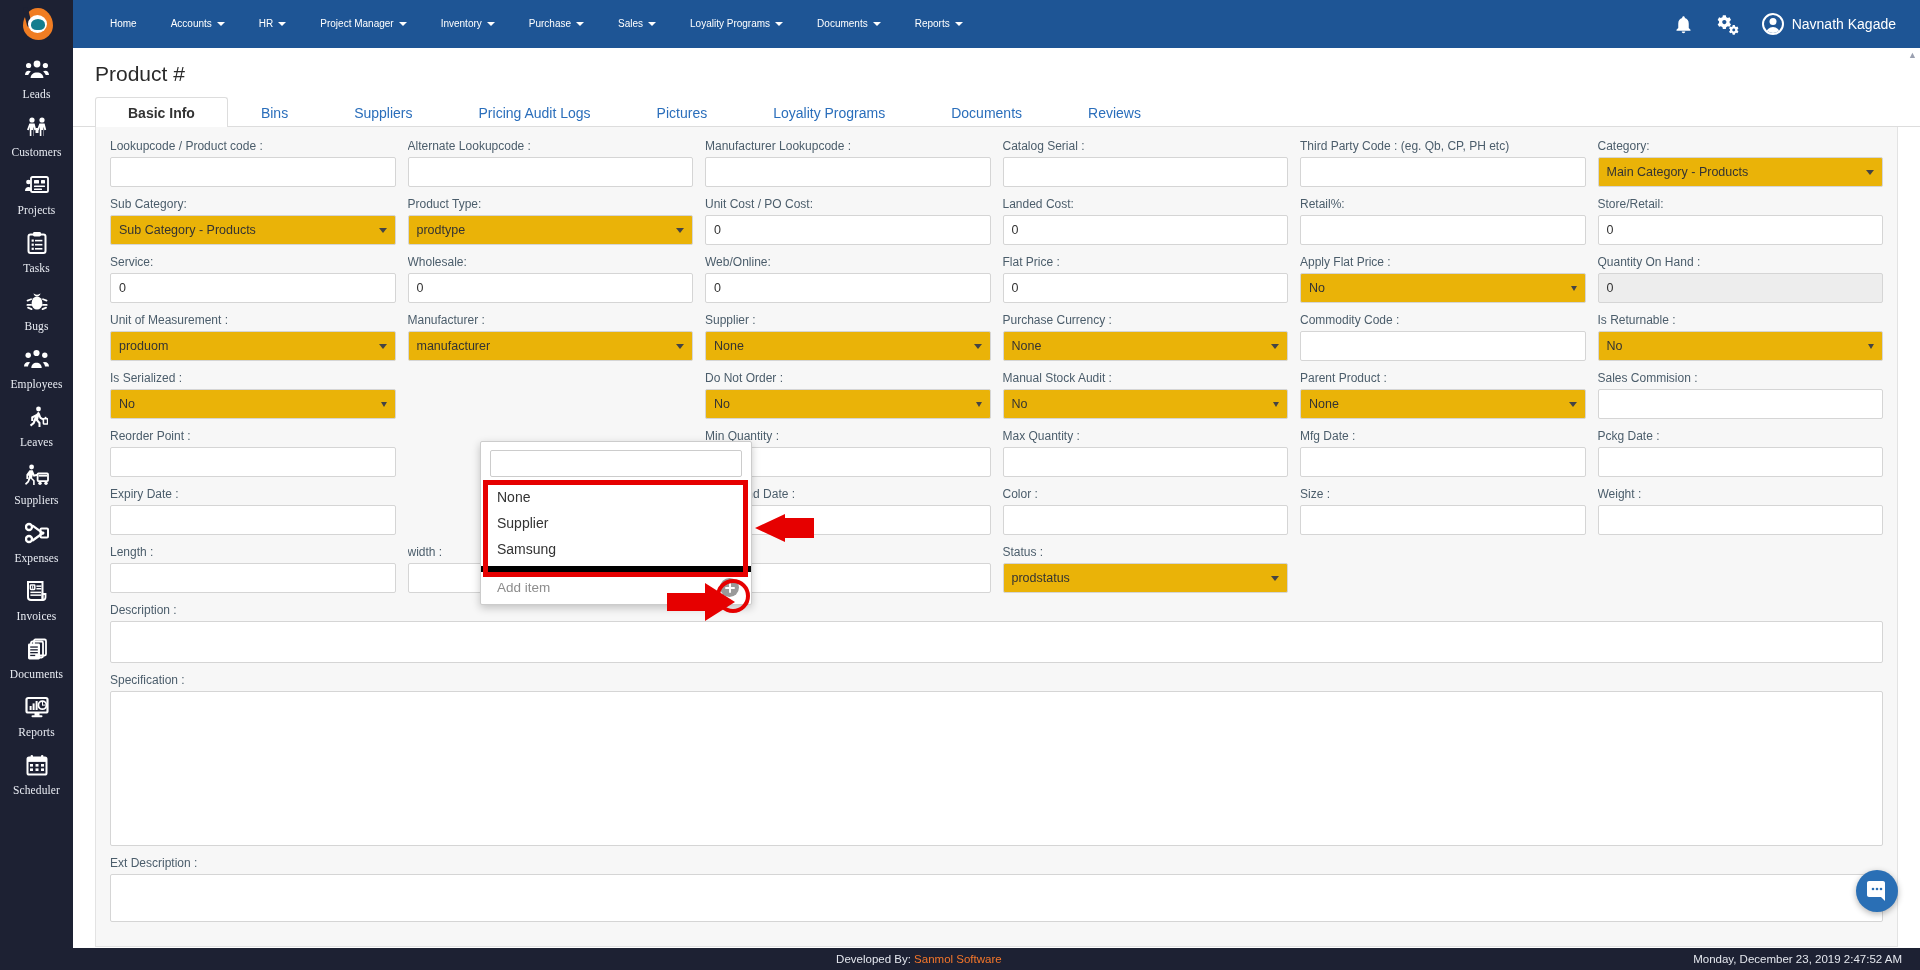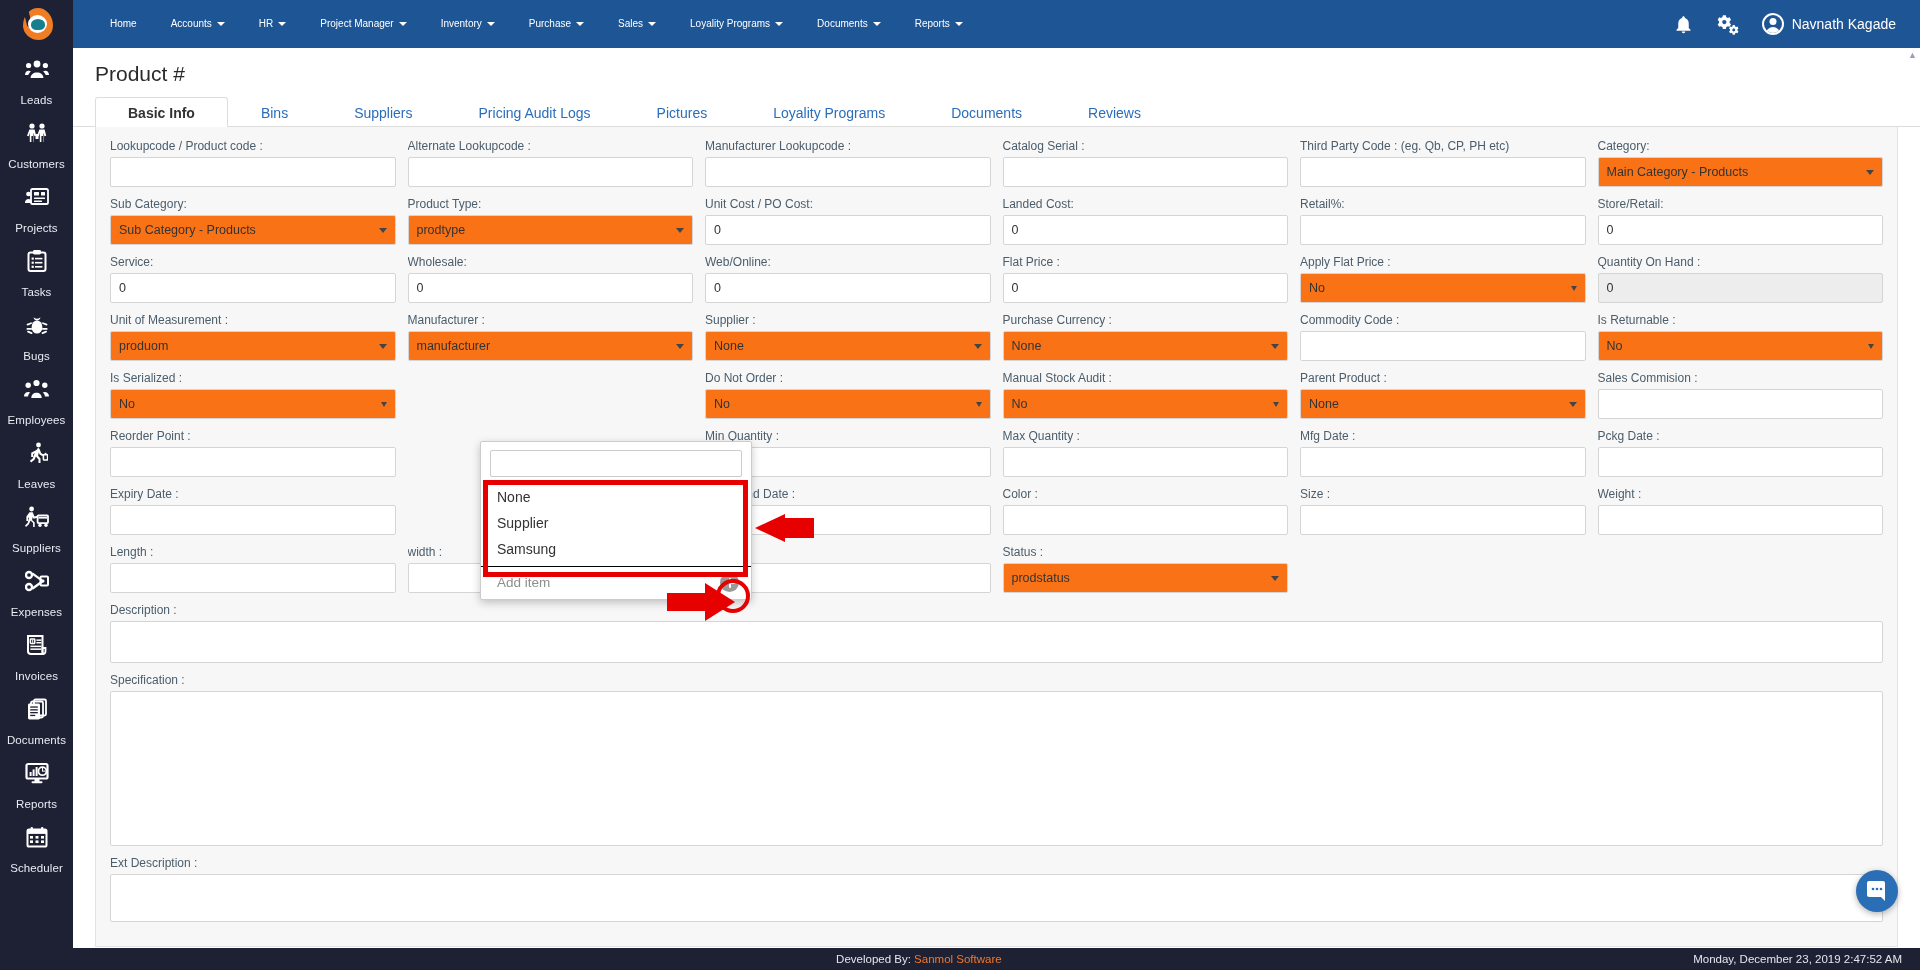--- a/index.html
+++ b/index.html
@@ -43,22 +43,23 @@
   .rail-item {
     width: 73px; padding: 7px 0 6px; text-align: center; cursor: pointer;
     user-select: none;
   }
   .rail-ico {
     display: block; height: 25px; line-height: 25px; color: #fff;
     font-size: 19px;
   }
   .rail-ico svg { display: inline-block; vertical-align: middle; }
   .rail-lbl {
-    display: block; color: #e9ecf3; font-size: 11.5px; margin-top: 14px;
+    display: block; color: #e9ecf3; font-size: 11.5px; margin-top: 8px;
     letter-spacing: .1px;
+    font-family: Liberation Serif, serif;
   }
 
   
   #topnav {
     position: absolute; left: 73px; top: 0; right: 0; height: 48px;
     background: #1e5595; display: flex; align-items: center; z-index: 30;
   }
   .nav-items { display: flex; align-items: center; padding-left: 20px; flex: 1; }
   .nav-item {
     color: #fff; font-size: 10px; padding: 0 17px; height: 48px; line-height: 48px;
@@ -125,21 +126,21 @@
     font-size: 12px; color: #4b5d6b; margin-bottom: 4px; white-space: nowrap;
     overflow: hidden; text-overflow: ellipsis;
   }
   .inp {
     width: 100%; height: 30px; background: #fff; border: 1px solid #d5d5d5;
     border-radius: 2px; padding: 0 8px; font-size: 12.5px; color: #333;
     font-family: "Liberation Sans", sans-serif;
   }
   .inp.readonly { background: #ededed; }
   .sel {
-    position: relative; width: 100%; height: 30px; background: #f97316;
+    position: relative; width: 100%; height: 30px; background: #eab308;
     border: 1px solid #d5d5d5; border-radius: 2px;
     display: flex; align-items: center; padding: 0 24px 0 8px;
     font-size: 12.5px; color: #333; cursor: pointer; overflow: hidden;
     white-space: nowrap;
   }
   .sel .arr {
     position: absolute; right: 8px; top: 50%; margin-top: -2px;
     width: 0; height: 0; border-left: 4px solid transparent;
     border-right: 4px solid transparent; border-top: 5px solid #444;
   }
@@ -162,21 +163,21 @@
   #mfr-dd .dd-search-wrap { padding: 8px 9px 5px; }
   #mfr-dd .dd-search {
     width: 100%; height: 27px; border: 1px solid #ccc; border-radius: 2px;
     padding: 0 7px; font-size: 12.5px; font-family: "Liberation Sans", sans-serif;
   }
   #mfr-dd .dd-list { padding: 2px 0 4px; }
   #mfr-dd .dd-opt {
     padding: 3px 16px; font-size: 14px; color: #333; cursor: pointer; line-height: 20px;
   }
   #mfr-dd .dd-foot {
-    border-top: 1px solid #000000; display: flex; align-items: center;
+    border-top: 6px solid #000000; display: flex; align-items: center;
     justify-content: space-between; padding: 6px 12px 7px 16px;
   }
   #mfr-dd .dd-add { font-size: 13.5px; color: #8d8d8d; cursor: pointer; }
   .plus-btn {
     width: 19px; height: 19px; border-radius: 50%; background: #9a9a9a;
     position: relative; cursor: pointer; flex: 0 0 auto;
   }
   .plus-btn::before, .plus-btn::after {
     content: ""; position: absolute; background: #fff; border-radius: 1px;
   }

